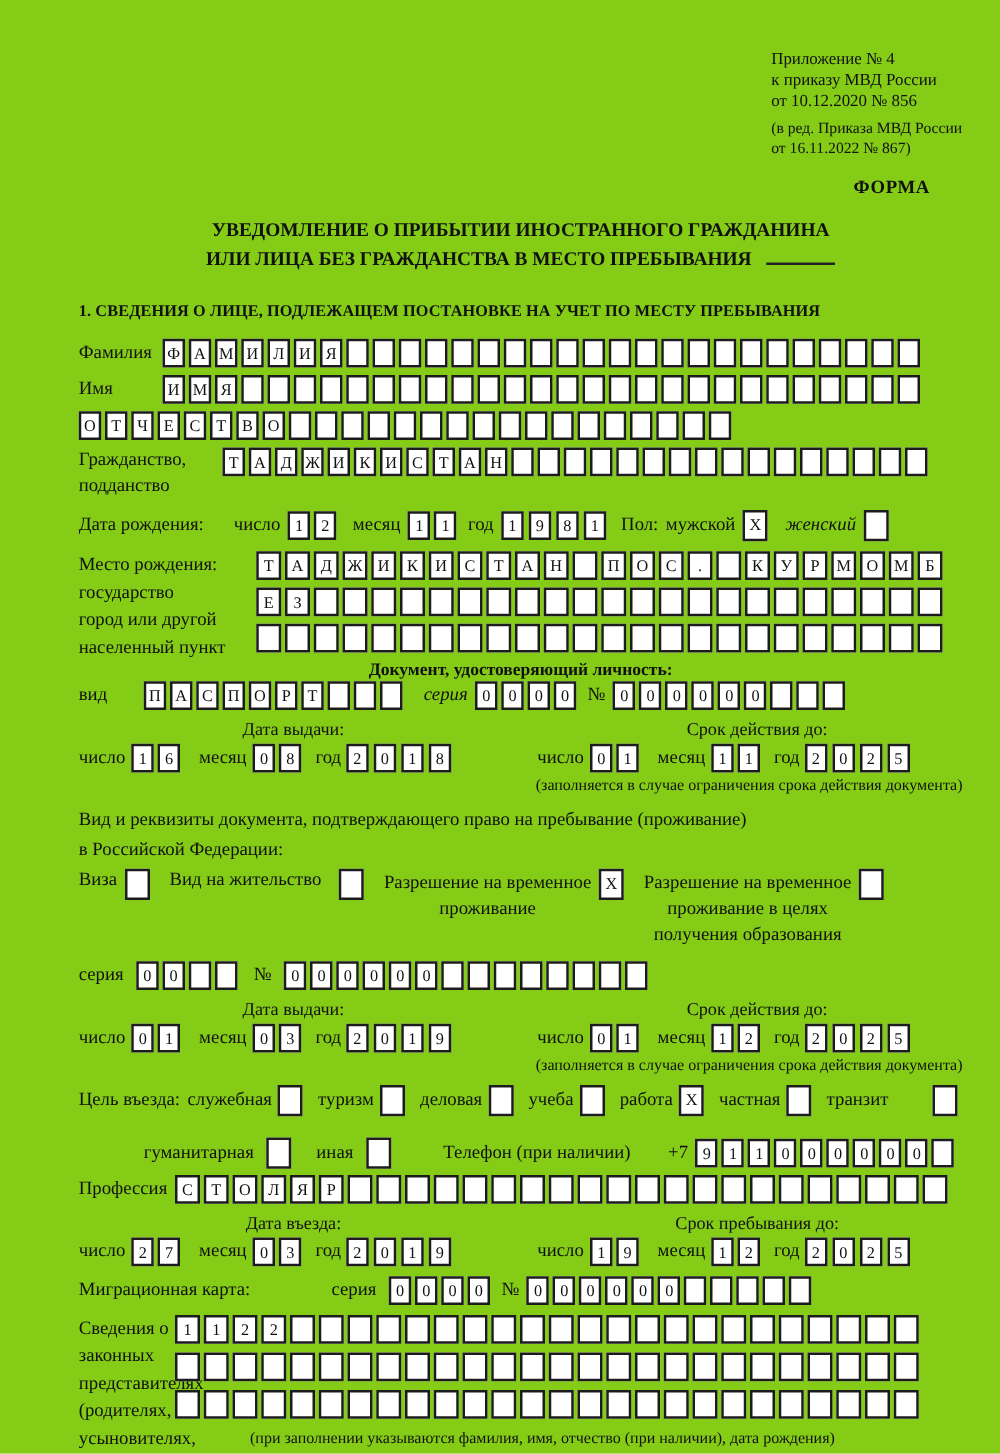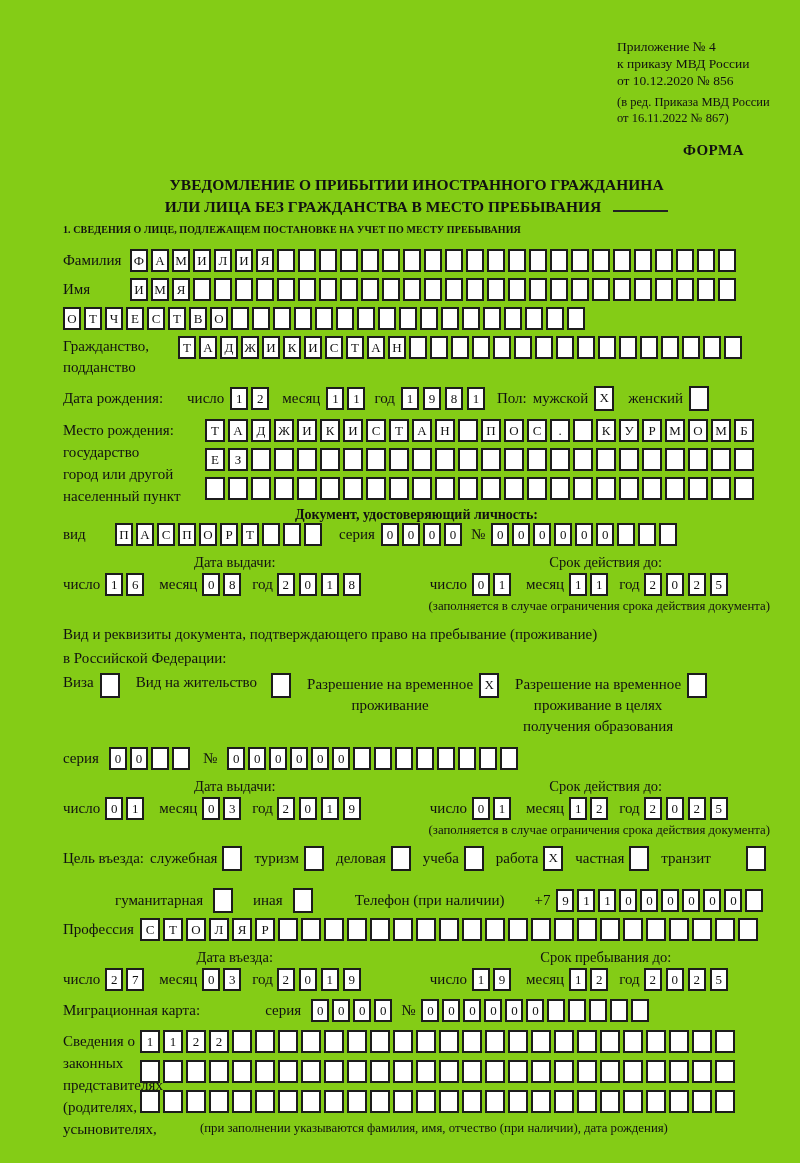--- a/index.html
+++ b/index.html
@@ -7,21 +7,21 @@
     width:800px;height:1163px;box-sizing:border-box;position:relative;
     padding:38px 30px 0 63px;overflow:hidden;background:#84cc16;color:#111;
     font-family:"Liberation Serif","DejaVu Serif",serif;font-size:15px;
   }
   
   .hdr{margin-left:554px;font-size:13.5px;line-height:17px;}
   .hdr-note{margin-top:5px;font-size:12.5px;line-height:16px;}
   .forma{margin-top:16px;padding-right:26px;text-align:right;font-weight:bold;font-size:15px;letter-spacing:.5px;}
   .title{margin-top:15px;text-align:center;font-weight:bold;font-size:15.5px;line-height:22px;}
   .title-underline{display:inline-block;width:55px;border-bottom:2px solid #222;margin-left:12px;height:14px;}
-  .sec-heading{margin-top:6px;font-weight:bold;font-size:10px;letter-spacing:.1px;white-space:nowrap;}
+  .sec-heading{margin-top:22px;font-weight:bold;font-size:13px;letter-spacing:.1px;white-space:nowrap;}
 
   
   .frow{margin-top:6px;display:flex;align-items:center;white-space:nowrap;}
   .frow.top{align-items:flex-start;}
   .flabel{flex:0 0 auto;}
   .w67{width:67px;}
   .w155{width:155px;}
   .w115{width:115px;}
   .w142{width:142px;}
   .w52{width:52px;}
@@ -60,21 +60,21 @@
   .popt .cbox{margin-left:5px;}
 
   .cellcol .cells{margin-bottom:6px;display:flex;}
   .cellcol{display:flex;flex-direction:column;}
   .rep-note{margin-top:2px;margin-left:60px;font-size:12.8px;white-space:nowrap;}
   .multi-label{line-height:22px;}
   .mr6{margin-right:6px;}
   .mr10{margin-right:10px;}
   .mr24{margin-right:24px;}
   .ml8{margin-left:8px;}
-  .ml14{margin-left:14px;}
+  .ml14{margin-left:14px;font-style:italic;}
   .ml30{margin-left:30px;}
   .ml52{margin-left:52px;}
   .ml65{margin-left:65px;}
 </style>
 </head>
 <body>
 
 <div class="page">
 
   <div class="hdr">

